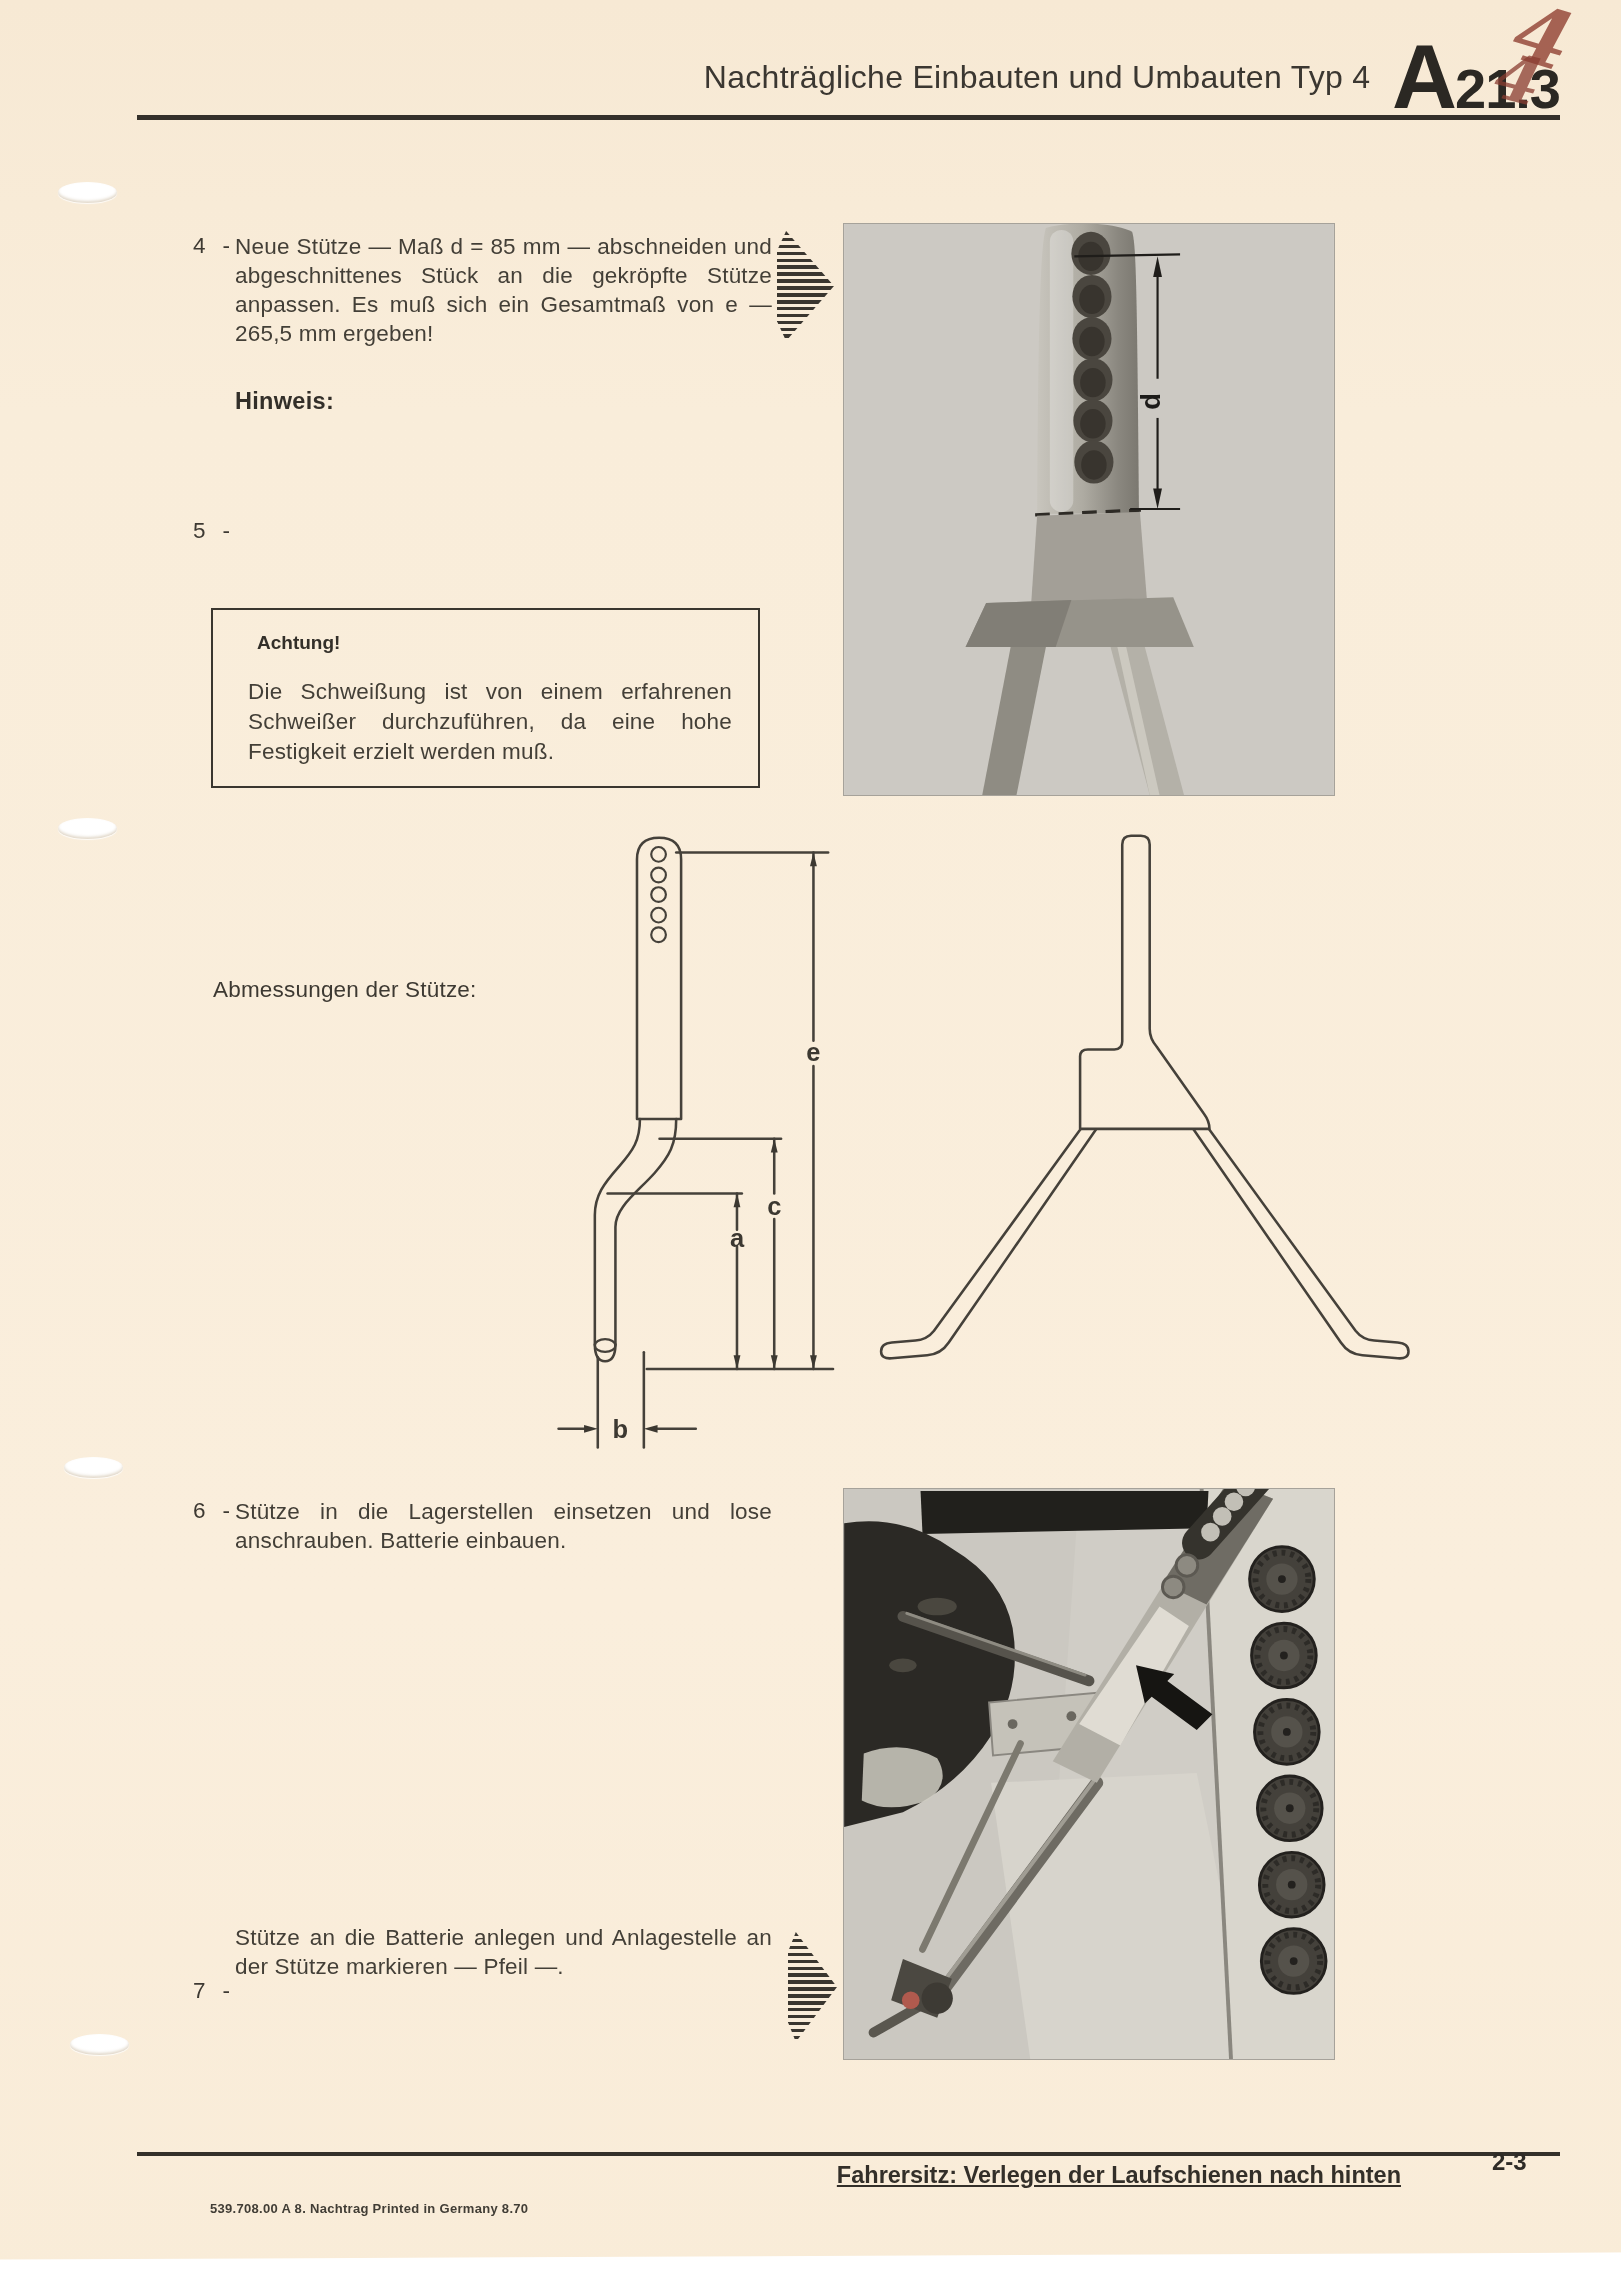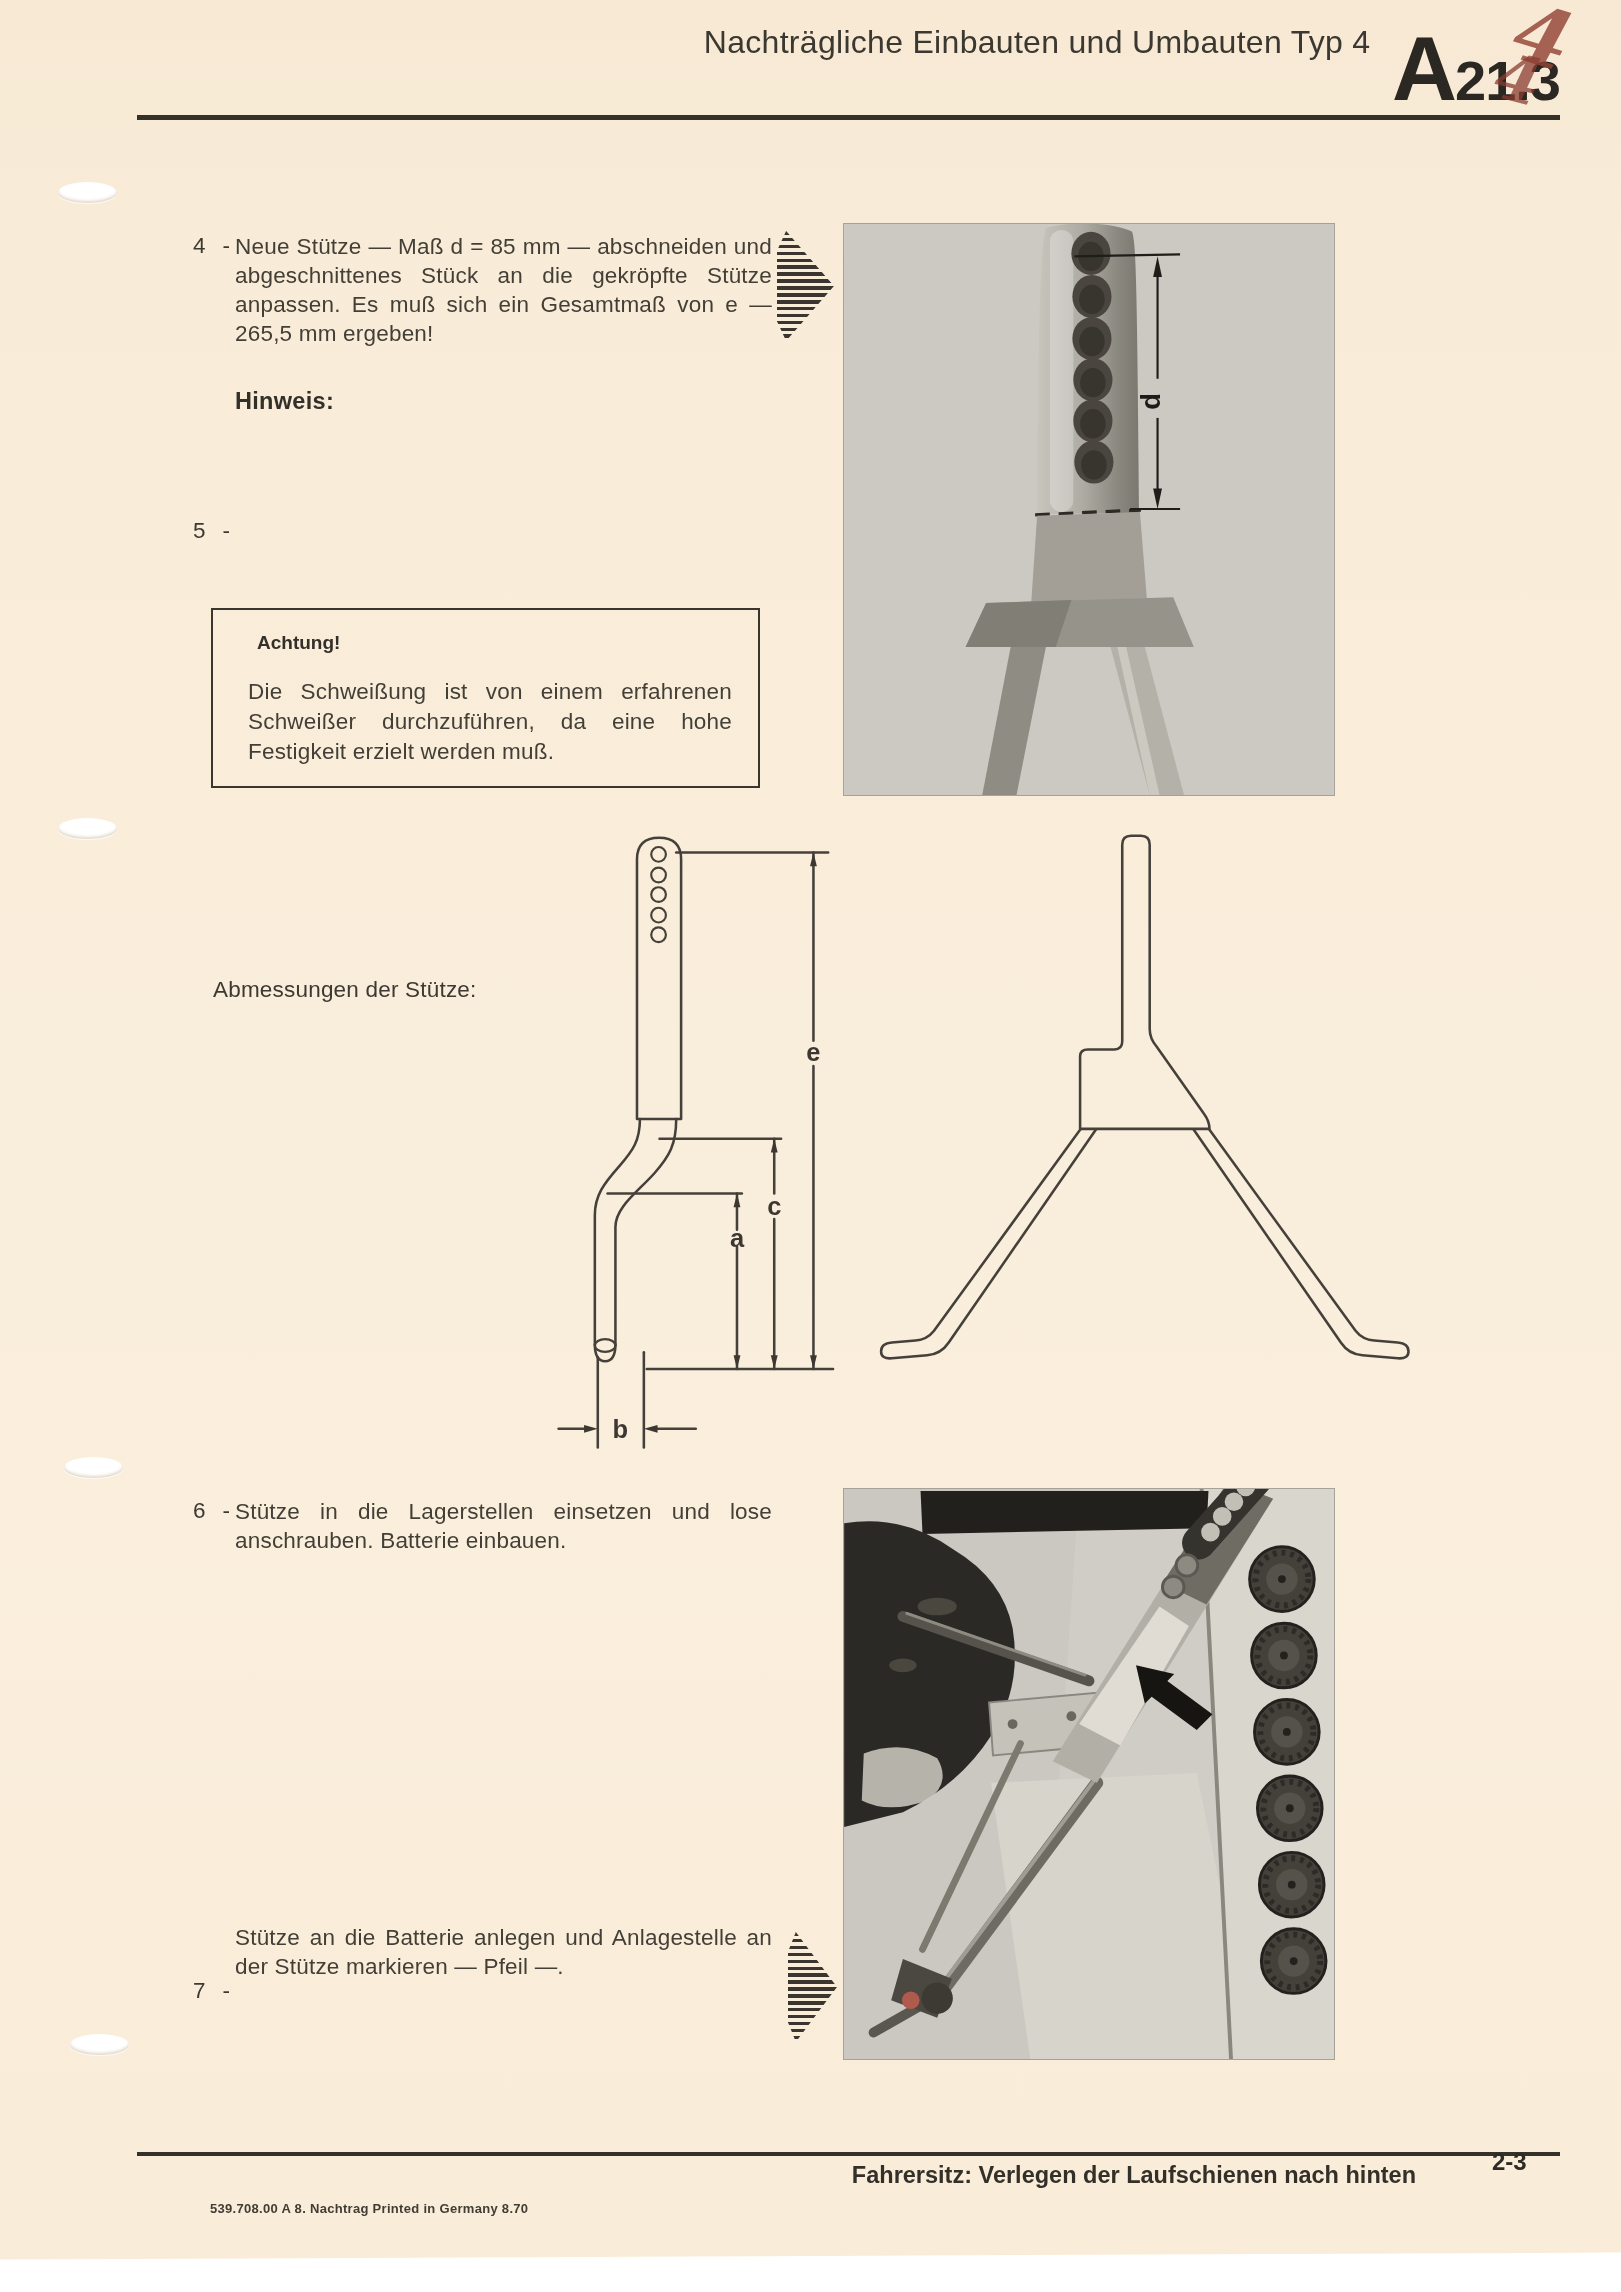--- a/index.html
+++ b/index.html
@@ -4,21 +4,21 @@
 <style>
   html,body{margin:0;padding:0;}
   body{width:1621px;height:2293px;overflow:hidden;background:#ffffff;
        font-family:"Liberation Sans","DejaVu Sans",sans-serif;}
   .page{position:absolute;left:0;top:0;width:1621px;height:2293px;
         background:linear-gradient(180deg,#f7e9d4 0%,#f9edda 18%,#faeedc 70%,#f9ecd8 100%);}
   .abs{position:absolute;}
   .hole{position:absolute;width:59px;height:20.6px;border-radius:50%;background:#ffffff;
         box-shadow:inset 0 -2px 2.9px rgba(190,170,140,.45), 0 1px 1px rgba(255,255,255,.8);}
   .hrule{position:absolute;background:#34302a;}
-  .header-wrap{position:absolute;top:24px;right:61px;display:flex;align-items:flex-start;gap:21.6px;}
+  .header-wrap{position:absolute;top:32px;right:61px;display:flex;align-items:center;gap:21.6px;}
   .header-title{font-size:32px;font-weight:500;color:#3b3731;letter-spacing:0.3px;white-space:nowrap;}
   .code{display:flex;align-items:baseline;color:#2b2823;}
   .code-letter{font-size:90px;font-weight:700;letter-spacing:-2px;line-height:1;}
   .code-number{font-size:56px;font-weight:700;letter-spacing:-1px;line-height:1;}
   .handwritten{position:absolute;left:1482px;top:2px;width:137px;height:127px;pointer-events:none;}
   .hw{position:absolute;font-family:"DejaVu Serif",serif;font-style:italic;font-weight:700;}
   .hw1{left:33px;top:-11.8px;font-size:80px;color:rgba(146,68,54,.82);transform:rotate(17deg);}
   .hw2{left:13.7px;top:39px;font-size:65px;color:rgba(138,60,48,.75);transform:rotate(14deg);}
   .step-num{position:absolute;width:37px;display:flex;justify-content:space-between;
             font-size:22.5px;color:#3d3932;}
@@ -31,22 +31,22 @@
                border:2.9px solid #3a362f;}
   .warning-heading{position:absolute;left:44px;top:21.6px;font-size:19px;font-weight:700;color:#332f29;}
   .warning-text{position:absolute;left:35px;top:67px;width:484px;font-size:22.5px;line-height:30px;
                 color:#433f37;text-align:justify;letter-spacing:0.2px;}
   .dims-heading{position:absolute;left:213px;top:977px;font-size:22.5px;color:#3d3932;letter-spacing:0.2px;}
   .dims-list{position:absolute;left:355px;top:1015px;font-size:22.5px;line-height:30px;color:#3d3932;}
   .marker{position:absolute;width:57px;height:110px;
           background:repeating-linear-gradient(180deg,#3a362f 0 3.5px,rgba(0,0,0,0) 3.5px 6.9px);
           clip-path:polygon(16% 0%,100% 50%,16% 100%,0% 82%,0% 18%);}
   .photo{position:absolute;border:1px solid #a6a29a;}
-  .footer-title{position:absolute;right:205px;top:2162px;font-size:23.5px;font-weight:700;
-                color:#332f29;white-space:nowrap;}
+  .footer-title{position:absolute;right:220px;top:2162px;font-size:23.5px;font-weight:700;
+                color:#332f29;white-space:nowrap;text-decoration:underline;}
   .page-number{position:absolute;left:1492px;top:2148px;font-size:24px;font-weight:700;color:#2e2b26;}
   .imprint{position:absolute;left:210px;top:2201px;font-size:13px;font-weight:700;
            color:#413d35;letter-spacing:0.3px;}
   .paper-edge{position:absolute;left:-19.6px;top:2256px;width:1666px;height:59px;background:#ffffff;
               transform:rotate(-.25deg);}
   svg text{font-family:"Liberation Sans","DejaVu Sans",sans-serif;}
 </style>
 </head>
 <body>
 

